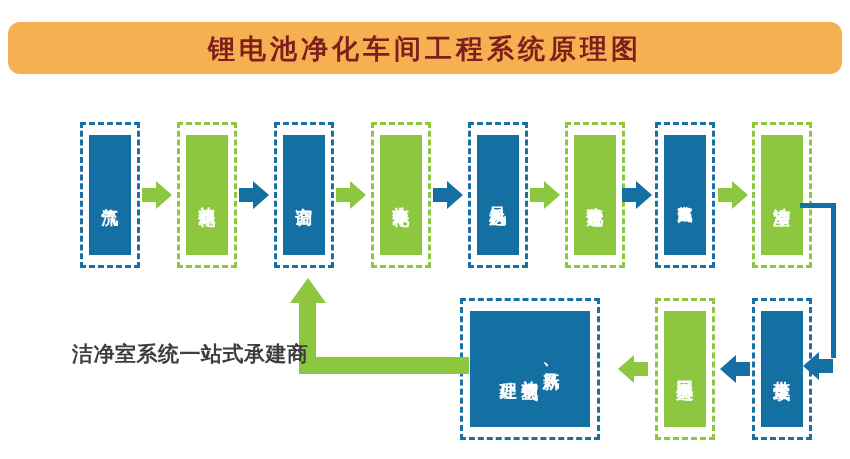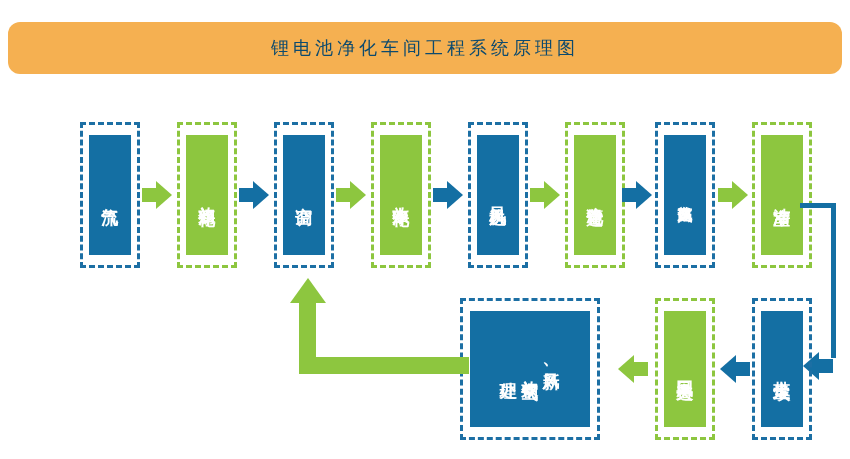--- a/index.html
+++ b/index.html
@@ -9,21 +9,21 @@
   }
 
   
   #title-banner{
     position:absolute;left:8px;top:22px;width:834px;height:52px;
     background:#F5B051;border-radius:12px;
     display:flex;align-items:center;justify-content:center;
     box-sizing:border-box;
   }
   #title-text{
-    color:#0c4a6e;font-size:18px;font-weight:normal;letter-spacing:4px;
+    color:#7f1d1d;font-size:27px;font-weight:bold;letter-spacing:4px;
     line-height:1;white-space:nowrap;
   }
 
   
   #diagram{position:absolute;left:0;top:0;width:850px;height:459px;}
 
   
   .node{position:absolute;box-sizing:border-box;border-style:dashed;border-width:3px;}
   .node.blue{border-color:#1C6FA4;}
   .node.green{border-color:#8DC63F;}
@@ -215,13 +215,14 @@
     <div class="head"></div>
   </div>
 
   <div id="green-h" class="connector"></div>
   <div id="green-v" class="connector"></div>
   <div id="green-arrowhead"></div>
 
 </div>
 
 <div id="slogan">
+  <div class="line">洁净室系统一站式承建商</div>
 </div>
 
 </body></html>

